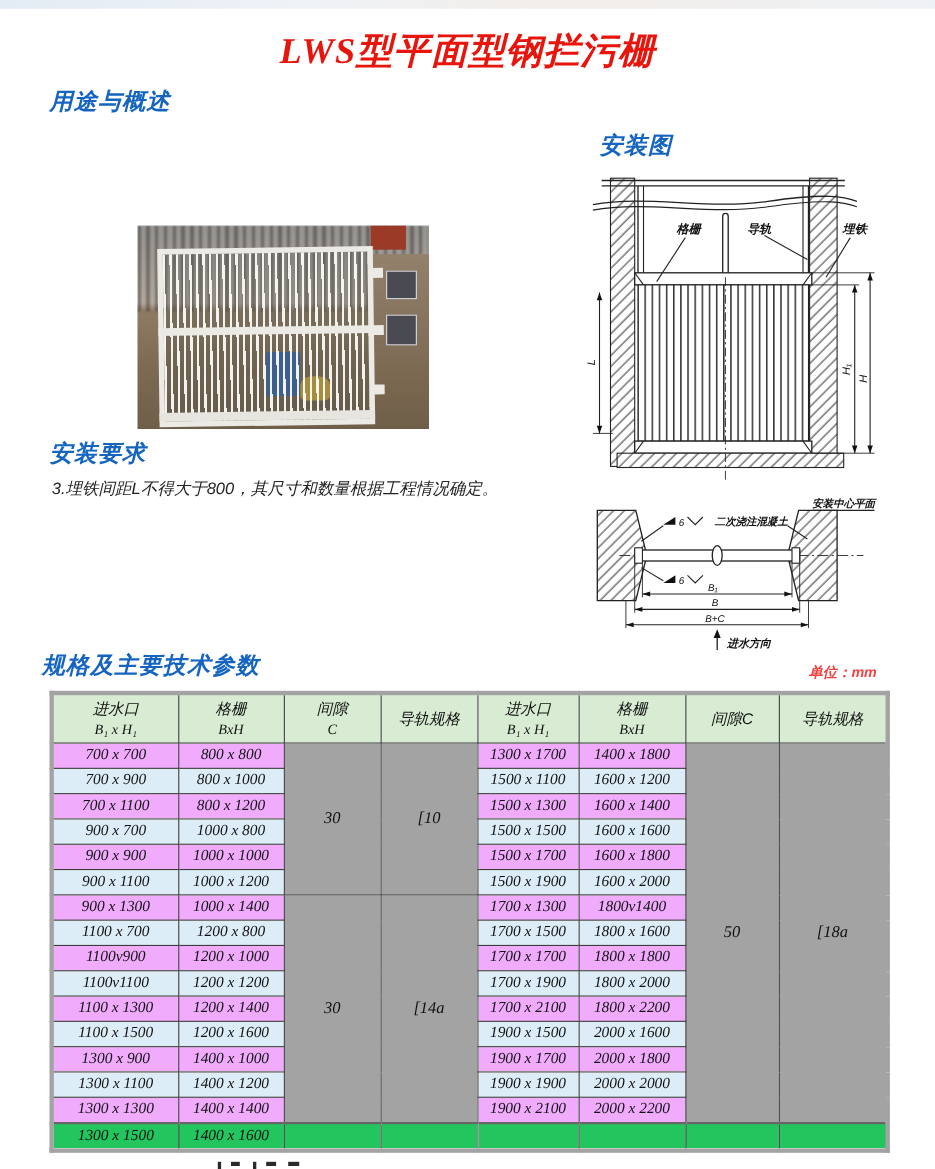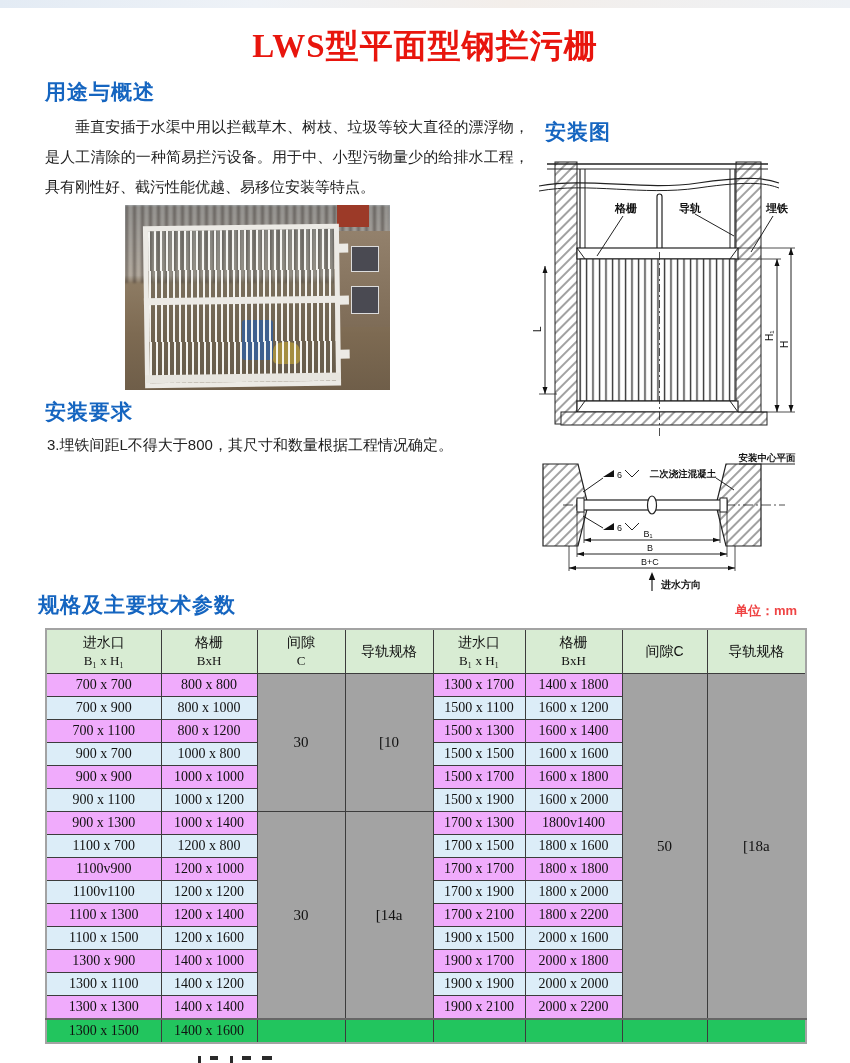--- a/index.html
+++ b/index.html
@@ -1,17 +1,17 @@
 <!DOCTYPE html>
 <html><head>
 <meta charset="utf-8">
 <style>
   html,body{margin:0;padding:0;background:#fff;}
   #page{position:relative;width:850px;height:1063px;background:#ffffff;overflow:hidden;
-        font-family:"Liberation Sans","DejaVu Sans",sans-serif;color:#1a1a1a;}
+        font-family:"Liberation Sans","DejaVu Sans",sans-serif;color:#1a1a1a;font-style:italic;}
   .top-strip{position:absolute;left:0;top:0;width:850px;height:8px;
         background:linear-gradient(90deg,#e3ebf4,#eef2f7 30%,#f3eeea 60%,#eef1f5);}
   .doc-title{position:absolute;left:0;top:24px;width:850px;text-align:center;
         font-family:"Liberation Serif","DejaVu Serif",serif;
         font-size:33px;font-weight:bold;color:#e8150d;letter-spacing:1px;}
   .sec-head{position:absolute;font-size:21px;font-weight:bold;color:#1565c0;letter-spacing:1px;}
   .body-para{position:absolute;left:45px;top:112px;width:484px;font-size:15px;line-height:30px;
         text-indent:2em;color:#222;text-align:justify;}
   .req-list{position:absolute;left:47px;top:432px;width:492px;font-size:15px;line-height:25px;color:#222;}
   .req-item{margin:0 0 0 14px;text-indent:-14px;text-align:justify;}
@@ -39,40 +39,39 @@
   .photo .yellowobj{position:absolute;left:56%;top:74%;width:10%;height:12%;background:#c8a63c;border-radius:40% 40% 20% 20%;}
 
   
   table.spec{position:absolute;left:45px;top:628px;border-collapse:collapse;table-layout:fixed;
         font-family:"Liberation Serif","DejaVu Serif",serif;font-size:14px;color:#111;}
   table.spec td,table.spec th{border:1px solid #3c3c3c;text-align:center;vertical-align:middle;
         height:22px;padding:0;overflow:hidden;white-space:nowrap;}
   table.spec th{background:#d8ecd3;font-weight:normal;height:43px;
         font-family:"Liberation Sans","DejaVu Sans",sans-serif;font-size:14px;}
   table.spec th .sub{font-family:"Liberation Serif","DejaVu Serif",serif;font-size:13px;}
-  table.spec{border:2px solid #a3a3a3;}
+  table.spec{border:4px solid #a3a3a3;}
   tr.alt td.c-data{background:#dcedf8;}
   td.c-data{background:#f0abfc;}
   td.merged{background:#a3a3a3;font-size:15px;}
   tr.last-row td{background:#22c55e;border-top:2px solid #666;}
 
   .clip-frag{position:absolute;left:196px;top:1056px;width:80px;height:7px;overflow:hidden;}
   .clip-frag i{position:absolute;top:0;background:#2a2a2a;height:7px;width:3px;}
   svg text{font-family:"Liberation Sans","DejaVu Sans",sans-serif;}
 </style>
 </head>
 <body>
 
 <div id="page">
   <div class="top-strip"></div>
 
   <div class="doc-title">LWS型平面型钢拦污栅</div>
 
   <div class="sec-head" style="left:45px;top:78px;">用途与概述</div>
-  <div class="body-para">垂直安插于水渠中用以拦截草木、树枝、垃圾等较大直径的漂浮物，是人工清除的一种简易拦污设备。用于中、小型污物量少的给排水工程，具有刚性好、截污性能优越、易移位安装等特点。</div>
 
   <div class="photo">
     <div class="trees"></div>
     <div class="building"></div>
     <div class="window1"></div>
     <div class="window2"></div>
     <div class="redblock"></div>
     <div class="barrel"></div>
     <div class="yellowobj"></div>
     <div class="rack">

